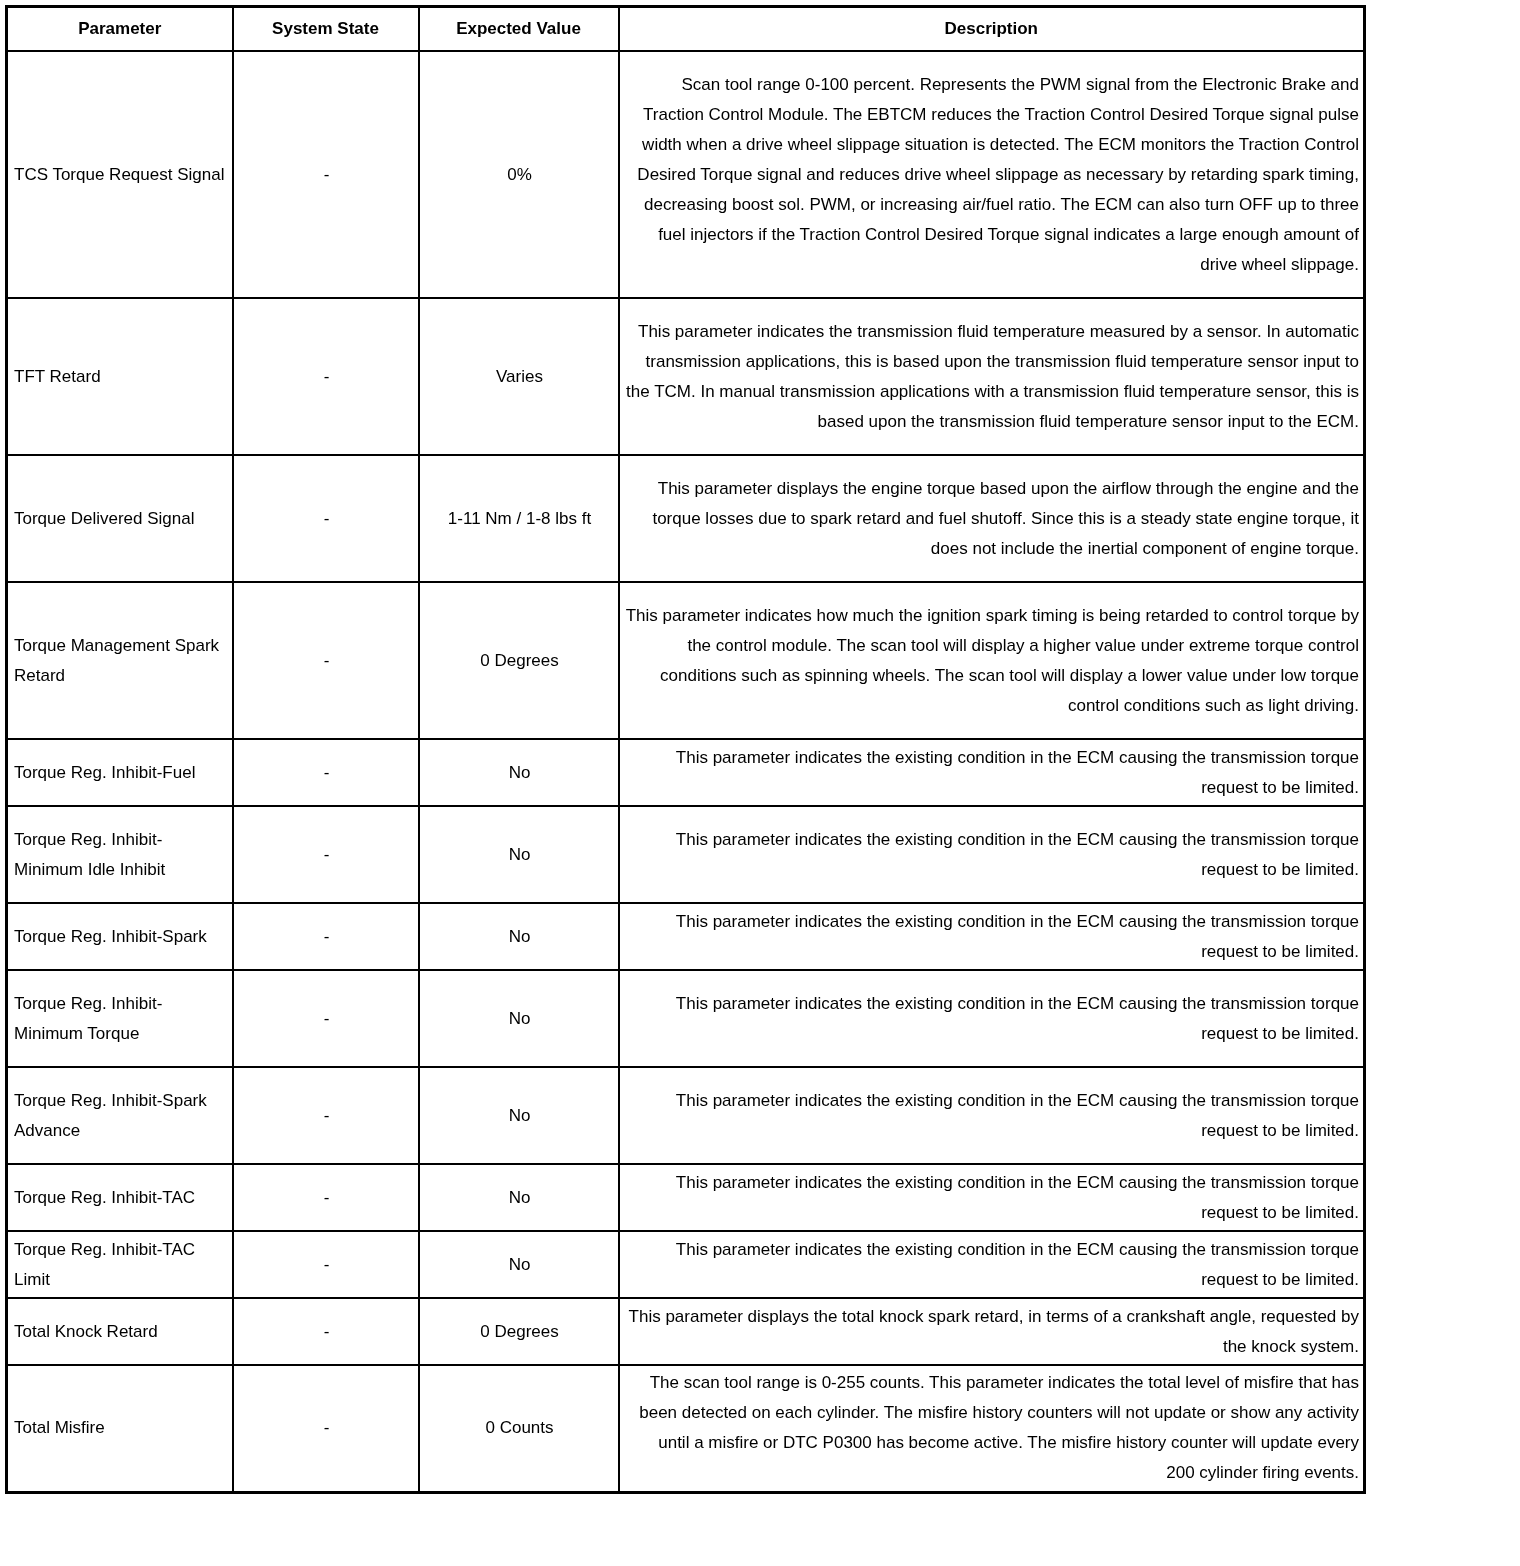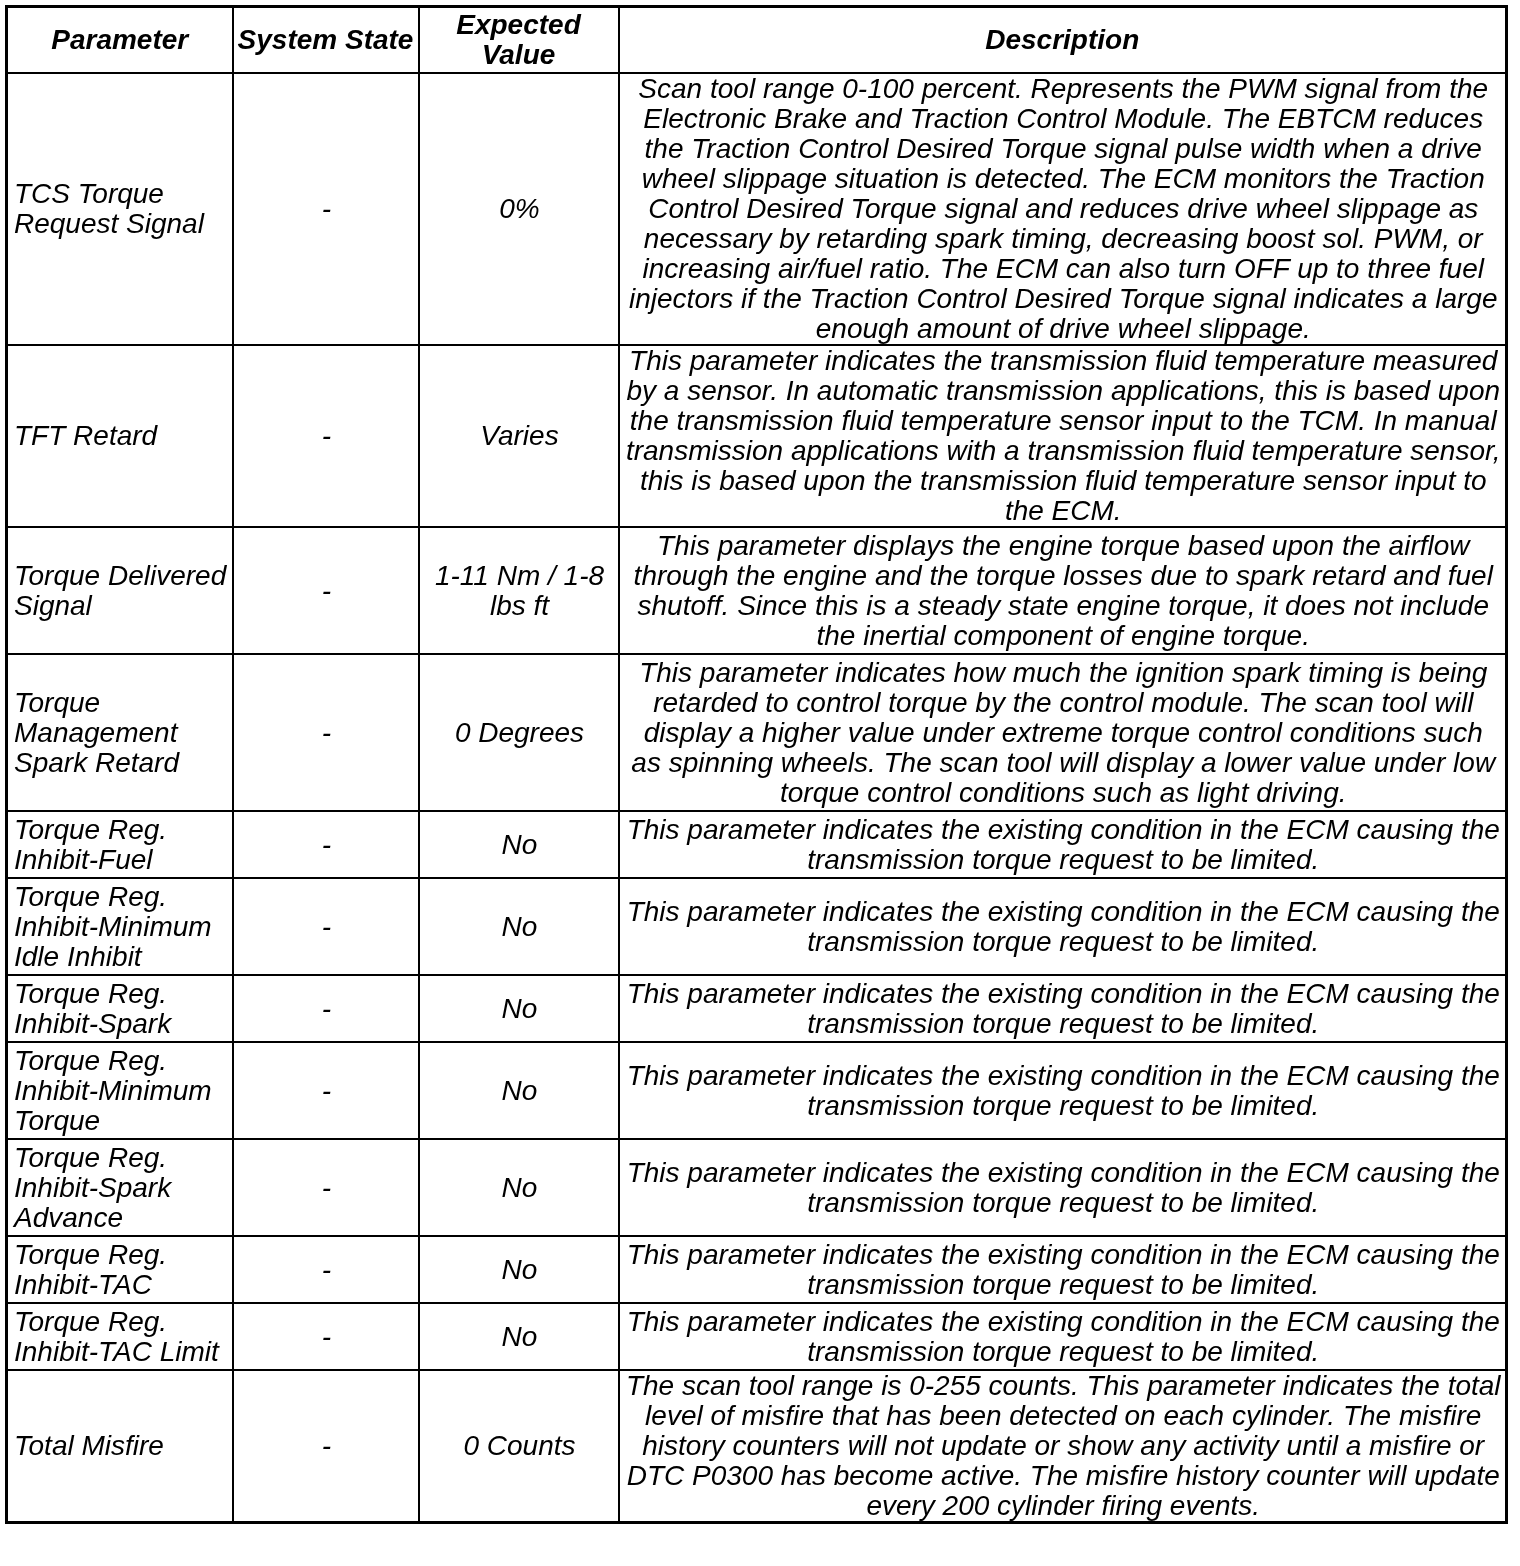--- a/index.html
+++ b/index.html
@@ -1,42 +1,41 @@
 <!DOCTYPE html>
 <html><head>
 <meta charset="utf-8">
 <style>
   html, body { margin: 0; padding: 0; background: #ffffff; }
   body { width: 1520px; height: 1566px; position: relative; font-family: "Liberation Sans", sans-serif; color: #000; }
   table.params {
     position: absolute; left: 5px; top: 5px;
-    width: 1503px;
+    width: 1361px;
     border-collapse: collapse;
     border: 3px solid #000;
     table-layout: fixed;
-    font-size: 28px;
+    font-size: 17px;
     line-height: 30px;
-    font-style: italic;
   }
   table.params th, table.params td {
     border: 2px solid #000;
     padding: 0 4px 0 6px;
     vertical-align: middle;
   }
   table.params th {
     font-weight: bold; text-align: center; height: 38px; padding: 2px 4px;
   }
   col.c1 { width: 226px; }
   col.c2 { width: 186px; }
   col.c3 { width: 200px; }
   col.c4 { width: auto; }
   td.param { text-align: left; padding-left: 5px; }
   td.state { text-align: center; }
   td.expected { text-align: center; }
-  td.desc { text-align: center; padding: 4px 4px 4px 5px; }
+  td.desc { text-align: right; padding: 4px 4px 4px 5px; }
 </style>
 </head>
 <body>
 
 <table class="params">
   <colgroup>
     <col class="c1">
       <col class="c2">
       <col class="c3">
       <col class="c4">
@@ -109,20 +108,26 @@
     <td class="state">-</td>
     <td class="expected">No</td>
     <td class="desc">This parameter indicates the existing condition in the ECM causing the transmission torque request to be limited.</td>
   </tr>
       <tr style="height: 67px; padding-left: 26px;">
     <td class="param">Torque Reg. Inhibit-TAC Limit</td>
     <td class="state">-</td>
     <td class="expected">No</td>
     <td class="desc">This parameter indicates the existing condition in the ECM causing the transmission torque request to be limited.</td>
   </tr>
+      <tr style="height: 67px;">
+    <td class="param">Total Knock Retard</td>
+    <td class="state">-</td>
+    <td class="expected">0 Degrees</td>
+    <td class="desc">This parameter displays the total knock spark retard, in terms of a crankshaft angle, requested by the knock system.</td>
+  </tr>
       <tr style="height: 127px;">
     <td class="param">Total Misfire</td>
     <td class="state">-</td>
     <td class="expected">0 Counts</td>
     <td class="desc">The scan tool range is 0-255 counts. This parameter indicates the total level of misfire that has been detected on each cylinder. The misfire history counters will not update or show any activity until a misfire or DTC P0300 has become active. The misfire history counter will update every 200 cylinder firing events.</td>
   </tr>
     </tbody>
 </table>
 
 </body></html>

